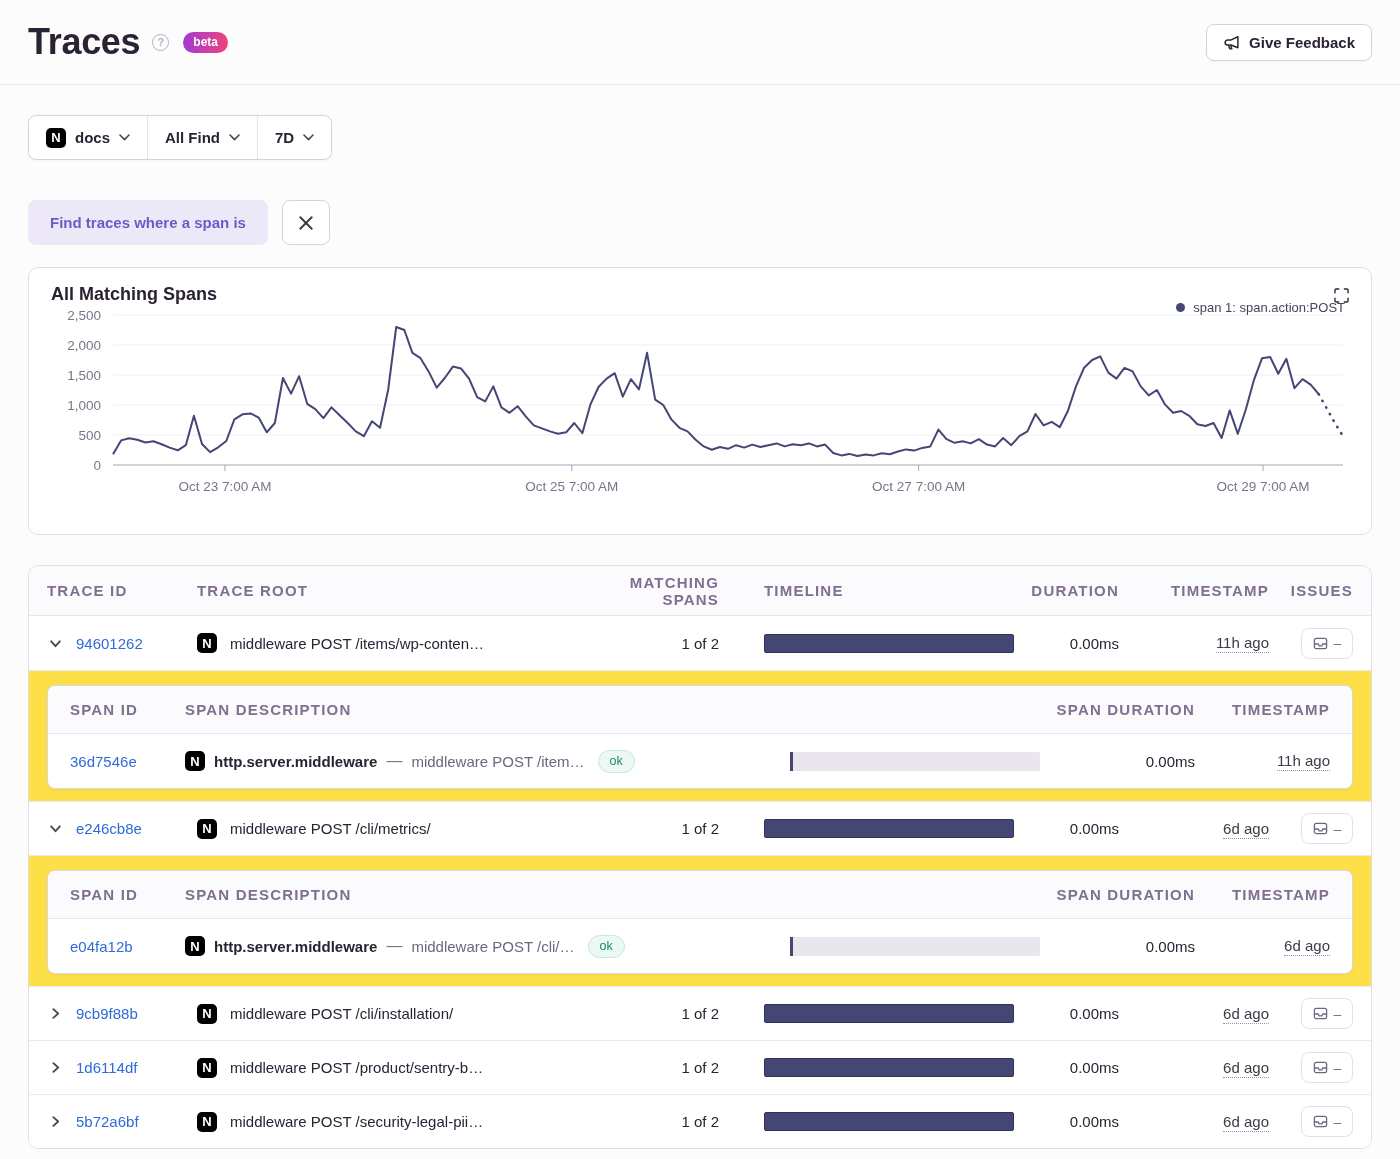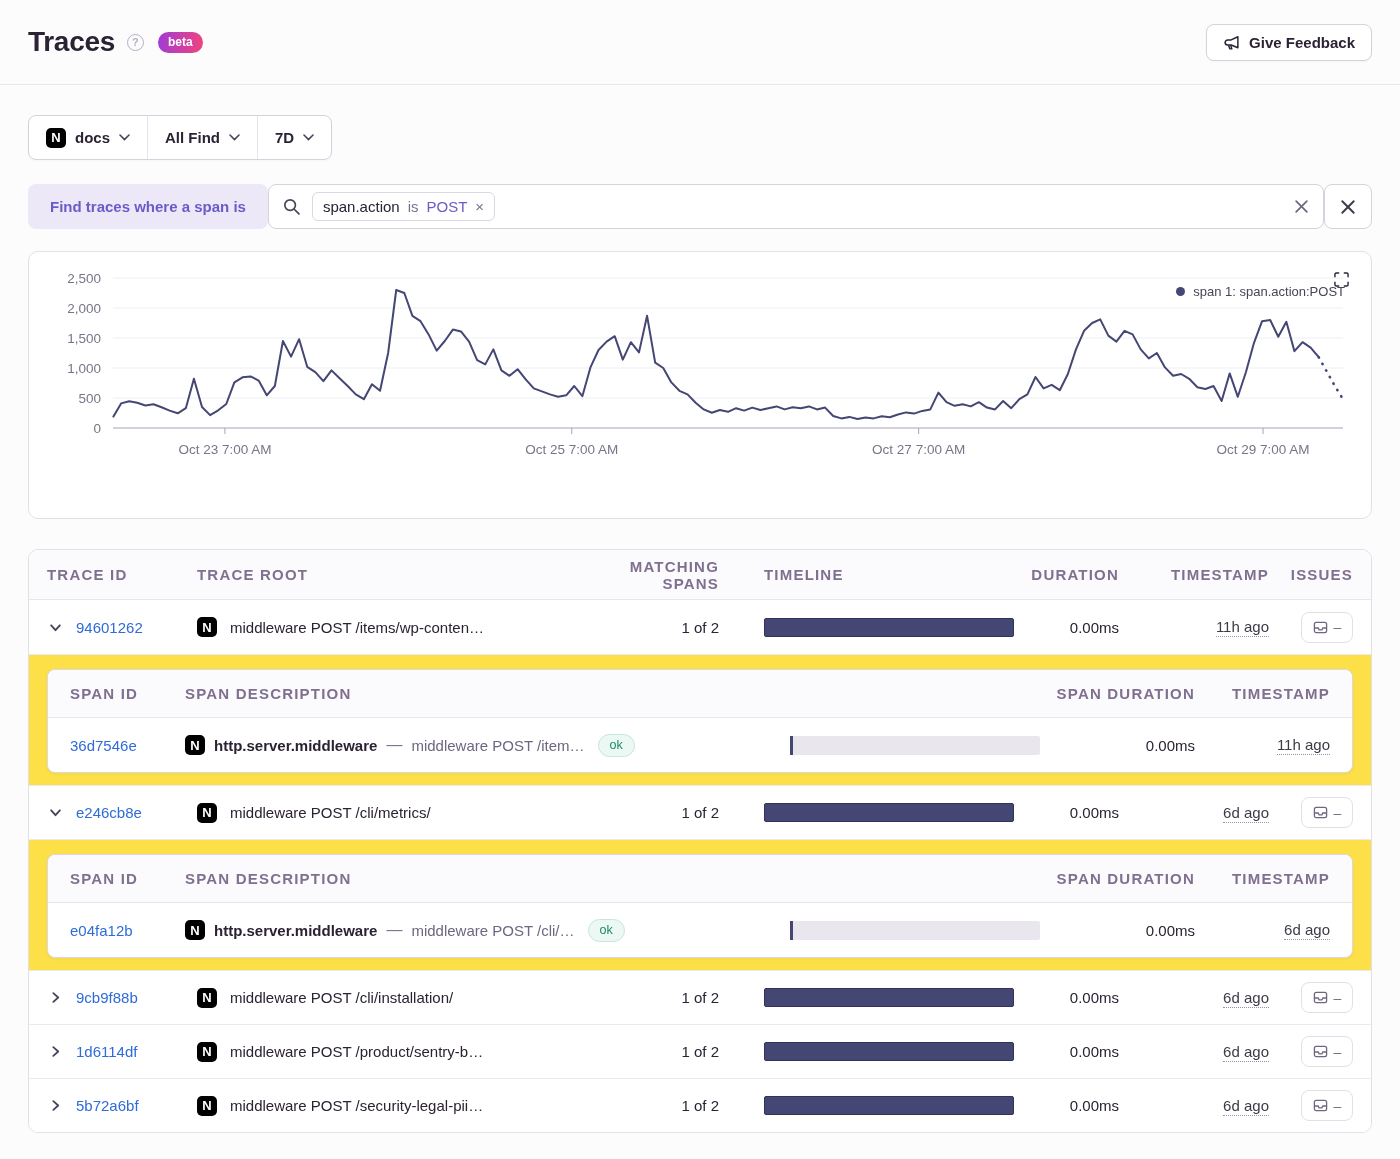--- a/index.html
+++ b/index.html
@@ -9,21 +9,21 @@
     background:#fcfcfd; color:#2b2233;
     font-family:"Liberation Sans", sans-serif;
   }
   svg { display:block; }
 
   
   .page-header{
     height:85px; display:flex; align-items:center; gap:10px;
     padding:0 28px; border-bottom:1px solid #e9e6ed; background:#fcfcfd;
   }
-  .page-title{ font-size:28px; font-weight:700; margin:0; letter-spacing:-.3px; color:#2b2233;}
+  .page-title{ font-size:36px; font-weight:700; margin:0; letter-spacing:-.3px; color:#2b2233;}
   .help-icon{
     width:17px; height:17px; border-radius:50%; border:1.5px solid #b6aec3;
     color:#b6aec3; font-size:11px; font-weight:700; display:flex;
     align-items:center; justify-content:center; margin-left:2px;
   }
   .help-icon::after{ content:"?"; }
   .beta-badge{
     margin-left:4px; color:#fff; font-size:12px; font-weight:700;
     padding:3px 10px 4px; border-radius:999px;
     background:linear-gradient(95deg,#a13bd6 0%,#f0437c 100%);
@@ -48,21 +48,21 @@
     font-size:15px; font-weight:700; color:#2b2233; cursor:pointer;
   }
   .filter-seg + .filter-seg{ border-left:1px solid #e6e3ea; }
   .n-logo{
     width:20px; height:20px; background:#000; color:#fff; border-radius:5px;
     display:flex; align-items:center; justify-content:center;
     font-size:13px; font-weight:700;
   }
 
   
-  .search-row{ margin-top:24px; display:flex; align-items:stretch; height:45px; }
+  .search-row{ margin-top:40px; display:flex; align-items:stretch; gap:14px; height:45px; }
   .find-label{
     background:#ece8f8; color:#6a5cc8; border-radius:8px; font-size:15px;
     font-weight:700; display:flex; align-items:center; padding:0 22px;
   }
   .search-box{
     flex:1; background:#fff; border:1px solid #d6d2dd; border-radius:8px;
     display:flex; align-items:center; gap:12px; padding:0 14px;
   }
   .token{
     display:flex; align-items:center; gap:8px; border:1px solid #dcd8e2;
@@ -191,48 +191,31 @@
     <div class="filter-seg">
       <span>7D</span>
       <svg width="11" height="7" viewBox="0 0 11 7">
         <polyline points="1,1 5.5,5.5 10,1" fill="none" stroke="#4a4458" stroke-width="1.6" stroke-linecap="round"></polyline>
       </svg>
     </div>
   </div>
 
   <div class="search-row">
     <div class="find-label">Find traces where a span is</div>
-    <div class="search-box">
-      <svg width="17" height="17" viewBox="0 0 16 16">
-        <circle cx="6.7" cy="6.7" r="5" fill="none" stroke="#4a4458" stroke-width="1.6"></circle>
-        <line x1="10.6" y1="10.6" x2="15" y2="15" stroke="#4a4458" stroke-width="1.6" stroke-linecap="round"></line>
-      </svg>
-      <span class="token">
-        <span class="tk-key">span.action</span>
-        <span class="tk-op">is</span>
-        <span class="tk-val">POST</span>
-        <span class="tk-x"></span>
-      </span>
-      <span class="clear-x">
-        <svg width="15" height="15" viewBox="0 0 14 14">
-          <line x1="2" y1="2" x2="12" y2="12" stroke="#6f6680" stroke-width="1.6" stroke-linecap="round"></line>
-          <line x1="12" y1="2" x2="2" y2="12" stroke="#6f6680" stroke-width="1.6" stroke-linecap="round"></line>
-        </svg>
-      </span>
-    </div>
     <div class="delete-btn">
       <svg width="16" height="16" viewBox="0 0 14 14">
         <line x1="2" y1="2" x2="12" y2="12" stroke="#3f3a47" stroke-width="1.7" stroke-linecap="round"></line>
         <line x1="12" y1="2" x2="2" y2="12" stroke="#3f3a47" stroke-width="1.7" stroke-linecap="round"></line>
       </svg>
     </div>
   </div>
 
 
   <section class="chart-panel">
+    <div class="chart-title">All Matching Spans</div>
     <span class="expand-btn">
       <svg width="15" height="15" viewBox="0 0 16 16">
         <path d="M1 5V2.4A1.4 1.4 0 0 1 2.4 1H5 M11 1h2.6A1.4 1.4 0 0 1 15 2.4V5 M15 11v2.6a1.4 1.4 0 0 1-1.4 1.4H11 M5 15H2.4A1.4 1.4 0 0 1 1 13.6V11" fill="none" stroke="#2b2233" stroke-width="1.5" stroke-linecap="round"></path>
       </svg>
     </span>
     <div class="chart-legend">
       <span class="legend-dot" style="background: rgb(68, 70, 116);"></span>
       <span>span 1: span.action:POST</span>
     </div>
     <svg id="chart-svg" class="chart-svg" viewBox="0 0 1298 212">

